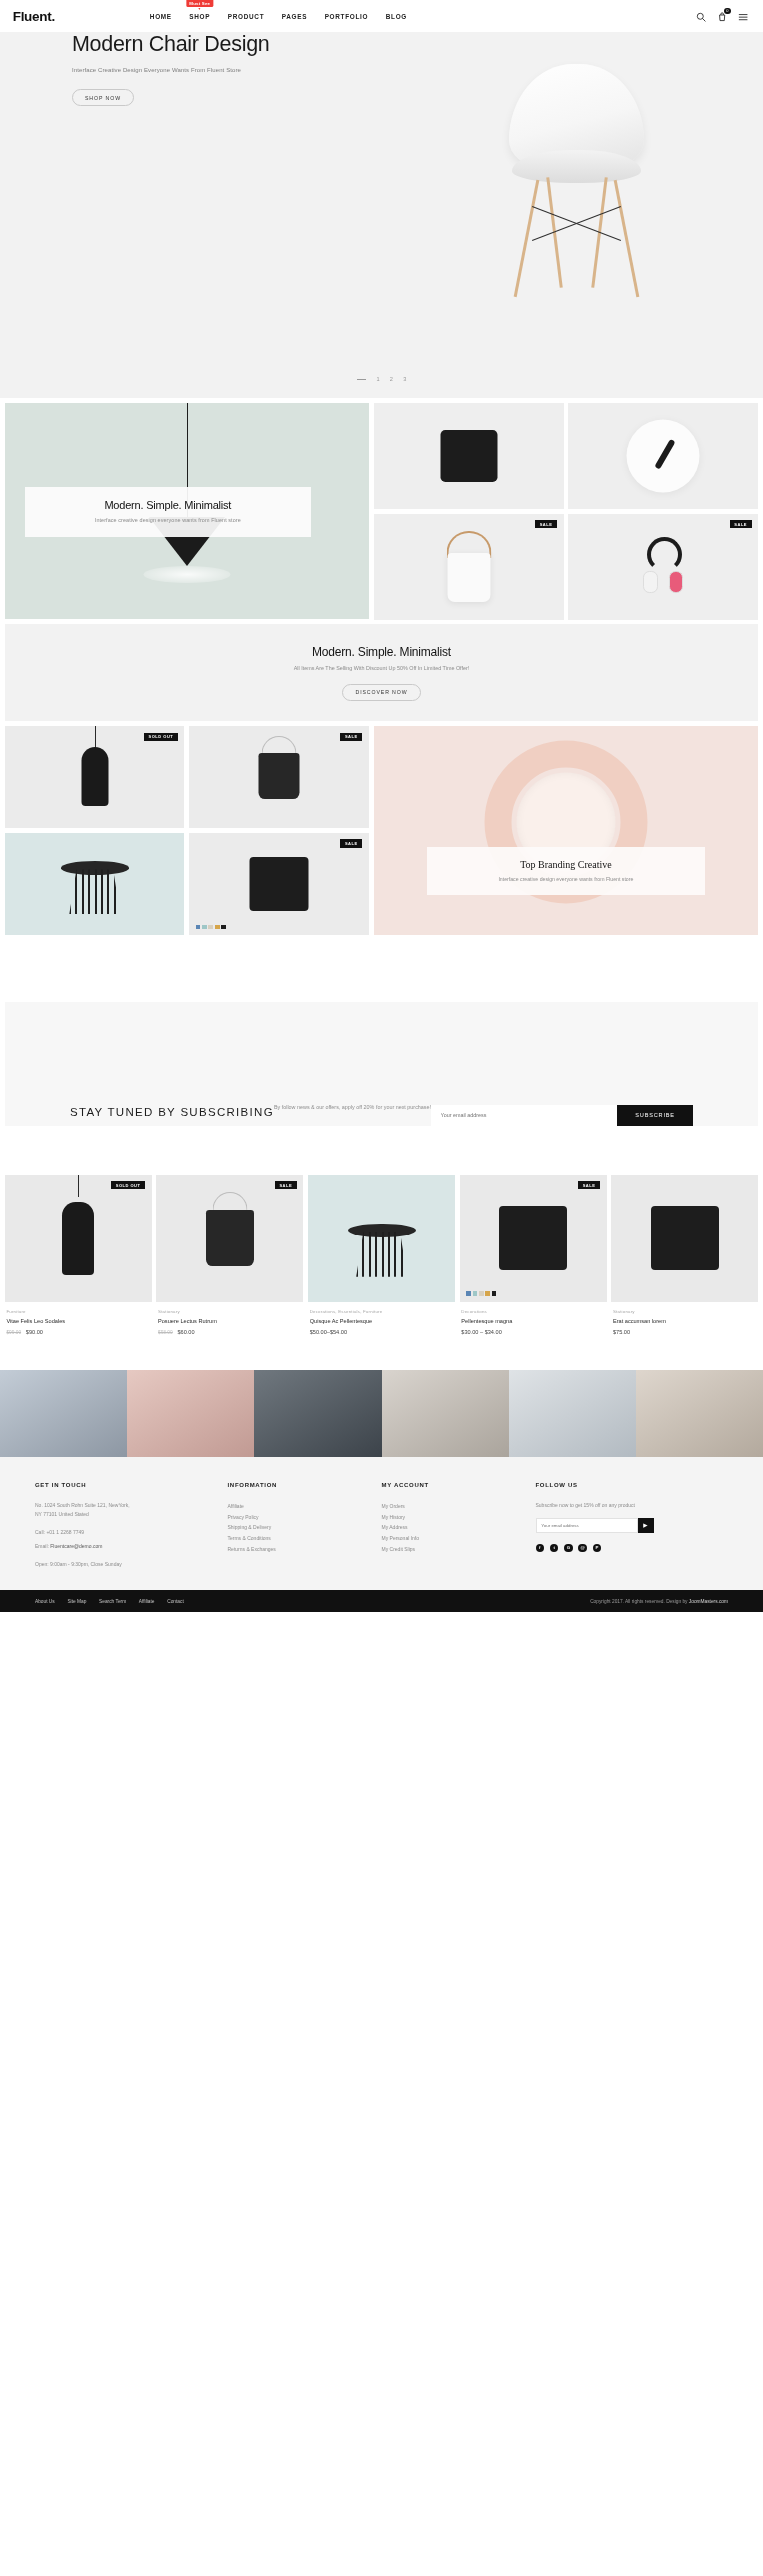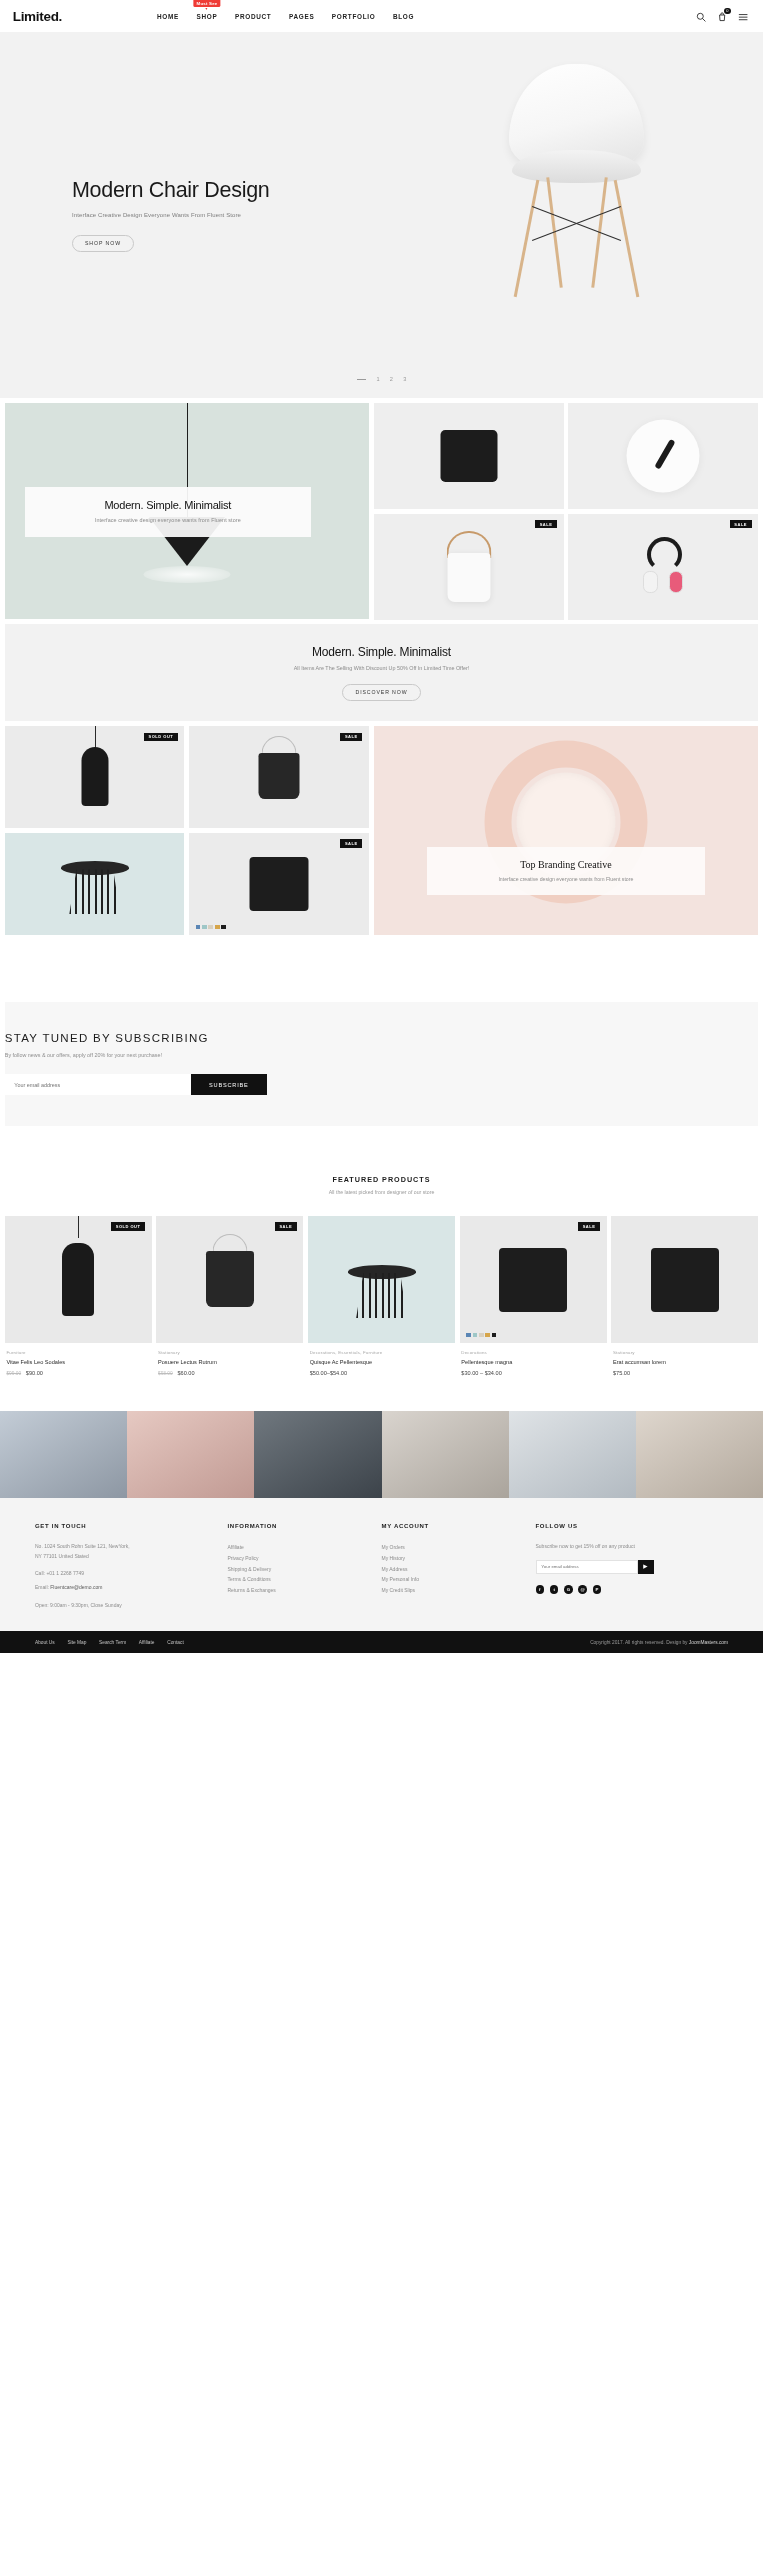--- a/index.html
+++ b/index.html
@@ -84,21 +84,20 @@
     line-height: 6.4px;
     text-align: center;
   }
 
   
   .hero {
     height: 366px;
     background: #f2f2f2;
     position: relative;
     display: flex;
-    align-items: center;
   }
   .hero-copy { margin-left: 72px; width: 262px; }
   .hero-title {
     font-size: 21.5px;
     font-weight: normal;
     letter-spacing: -0.3px;
     color: #1a1a1a;
     margin-bottom: 9.5px;
   }
   .hero-sub {
@@ -319,21 +318,21 @@
     padding: 12px 8px 13.5px 8px;
     text-align:center;
   }
   .brand-title { font-size: 10px; color:#121212; margin-bottom:5.6px;font-family:Liberation Serif, serif; }
   .brand-sub { font-size: 5.2px; color:#8d8d8d; }
 
   
   .newsletter {
     margin: 62px 4.8px 0 4.8px;
     height: 124px; background:#f7f7f7;
-    display:flex; flex-direction:column; align-items:flex-start; justify-content:center;
+    display:flex; flex-direction:row; align-items:flex-end; justify-content:center;
   }
   .nl-title { font-size:11.5px; letter-spacing:1.3px; color:#1c1c1c; margin-bottom:8px; font-weight:normal;}
   .nl-sub { font-size:5.4px; color:#8e8e8e; margin-bottom:16px; }
   .nl-form { display:flex; width: 262px; }
   .nl-input {
     flex:1; border:none; background:#fff;
     padding: 0 9.5px; height:20.7px;
     font-size:5.4px; color:#b4b4b4;
     font-family:inherit; outline:none;
   }
@@ -393,21 +392,21 @@
   }
   .bb-links { display:flex; gap:12.7px; }
   .bb-link { font-size:4.8px; color:#c2c2c2; cursor:pointer; }
   .bb-copy { margin-left:auto; font-size:4.8px; color:#9a9a9a; }
   .bb-copy b { color:#d8d8d8; font-weight:normal; }
 </style>
 </head>
 <body>
 
 <div class="header">
-  <div class="logo">Limited.</div>
+  <div class="logo">Fluent.</div>
   <div class="nav">
     <div class="nav-item"><span>HOME</span></div>
     <div class="nav-item">
       <span class="badge">Must See</span>
       <span>SHOP</span>
     </div>
     <div class="nav-item"><span>PRODUCT</span></div>
     <div class="nav-item"><span>PAGES</span></div>
     <div class="nav-item"><span>PORTFOLIO</span></div>
     <div class="nav-item"><span>BLOG</span></div>
@@ -553,24 +552,20 @@
 <div class="newsletter">
   <div class="nl-title">STAY TUNED BY SUBSCRIBING</div>
   <div class="nl-sub">By follow news &amp; our offers, apply off 20% for your next purchase!</div>
   <div class="nl-form">
     <input class="nl-input" type="text" placeholder="Your email address" style="">
     <button class="nl-btn">SUBSCRIBE</button>
   </div>
 </div>
 
 <div class="featured">
-  <div class="feat-head">
-    <div class="feat-title">FEATURED PRODUCTS</div>
-    <div class="feat-sub">All the latest picked from designer of our store</div>
-  </div>
   <div class="feat-grid">
 
     <div class="prod">
       <div class="prod-img">
         <span class="sale-tag sold">SOLD OUT</span>
         <div class="lamp-cord"></div>
         <div class="lamp-body" style="top:27px;width:32px;height:73px"></div>
       </div>
       <div class="prod-meta">
         <div class="prod-cat">Furniture</div>

